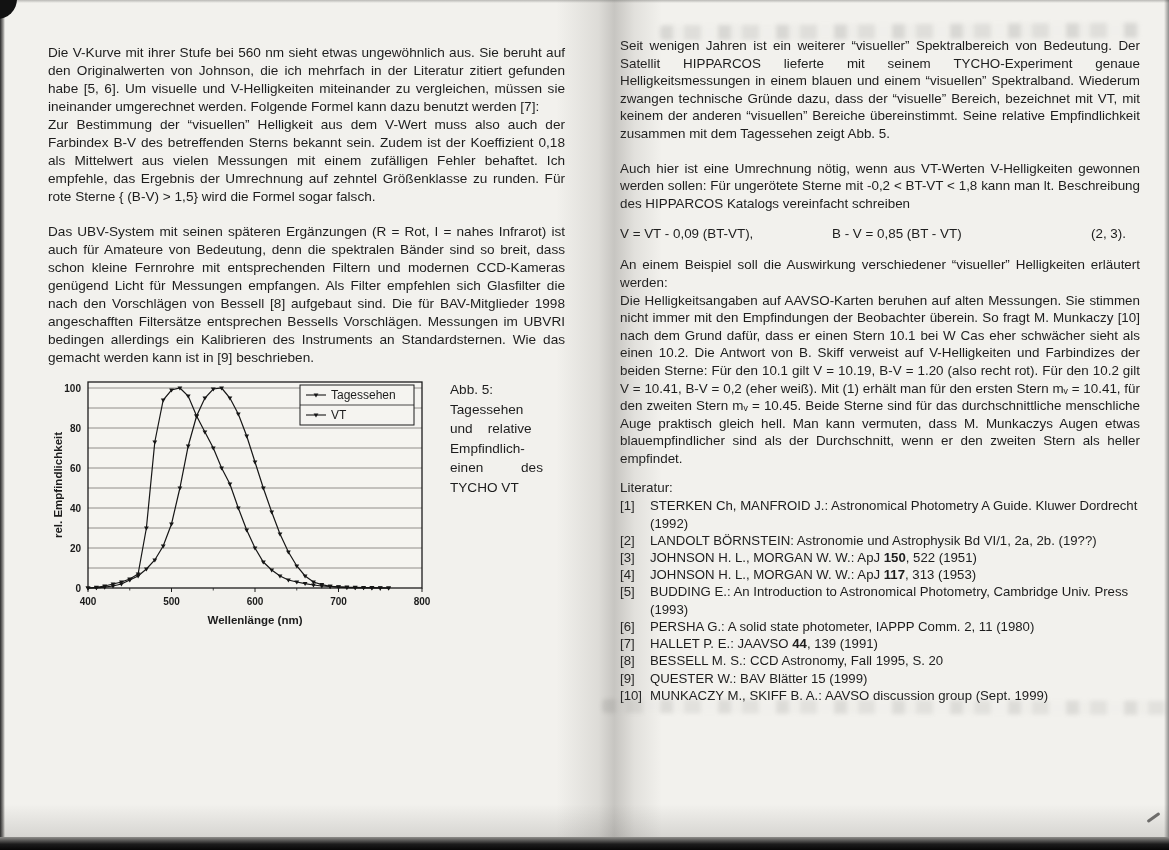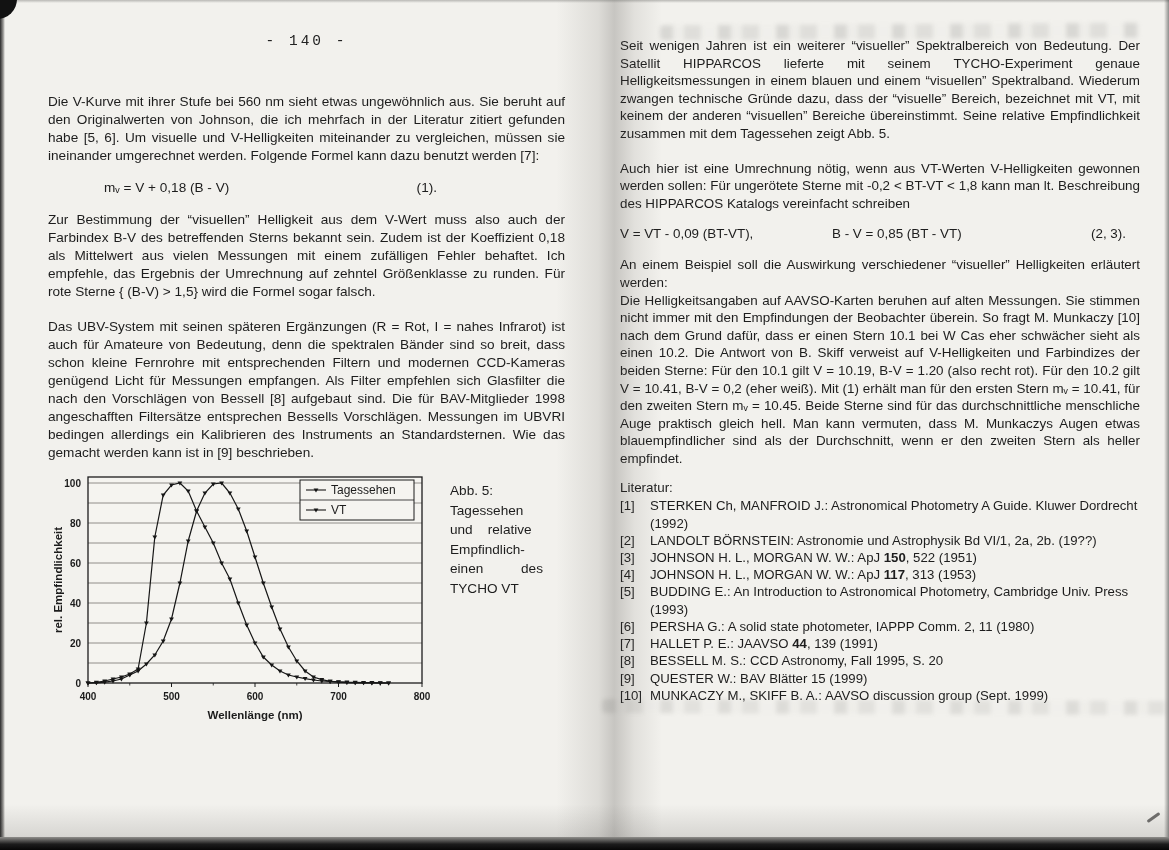--- a/index.html
+++ b/index.html
@@ -22,21 +22,21 @@
   .formula-row .fnum{margin-left:auto;margin-right:128px;}
   .formula-row-r{display:flex;font-size:13.4px;margin:14px 0 15px 0;}
   .formula-row-r .f1{width:212px;}
   .formula-row-r .f2{flex:1;}
   .formula-row-r .f3{padding-right:14px;}
   .figure{position:relative;margin-top:9px;margin-left:2px;width:517px;height:268px;}
   .figure svg{display:block;}
   .tick{font:bold 10px "Liberation Sans",sans-serif;fill:#1c1c1c;}
   .axis-label{font:bold 11.5px "Liberation Sans",sans-serif;fill:#1c1c1c;}
   .legend-text{font:12px "Liberation Sans",sans-serif;fill:#1c1c1c;}
-  .caption{position:absolute;left:400px;top:10px;width:112px;font-size:13.6px;line-height:19.5px;}
+  .caption{position:absolute;left:400px;top:4px;width:112px;font-size:13.6px;line-height:19.5px;}
   .cap-line{white-space:pre;}
   .lit-head{font-size:13.4px;margin-top:13px;}
   .lit-list{margin-top:2px;}
   .lit{display:flex;font-size:13.2px;line-height:17.2px;}
   .lit-label{width:30px;flex:none;}
   .lit-text{flex:1;}
   .lit-text b{font-weight:bold;}
   
   .gutter{position:absolute;left:556px;top:0;width:106px;height:100%;pointer-events:none;
     background:linear-gradient(to right,rgba(80,76,70,0) 0%,rgba(80,76,70,.13) 40%,
@@ -62,26 +62,21 @@
   .mark-slash{position:absolute;left:1146px;top:816px;width:15px;height:3px;background:#6d6c6a;
     transform:rotate(-35deg);border-radius:2px;}
 </style>
 </head>
 <body>
 
 <div class="scan">
 
   <div class="page page-left">
     <div class="content-l">
-      <div class="pageno">- 140 -</div>
       <p class="para mt1">Die V-Kurve mit ihrer Stufe bei 560 nm sieht etwas ungewöhnlich aus. Sie beruht auf den Originalwerten von Johnson, die ich mehrfach in der Literatur zitiert gefunden habe [5, 6]. Um visuelle und V-Helligkeiten miteinander zu vergleichen, müssen sie ineinander umgerechnet werden. Folgende Formel kann dazu benutzt werden [7]:</p>
-      <div class="formula-row">
-        <span class="fbody">mᵥ = V + 0,18 (B - V)</span>
-        <span class="fnum">(1).</span>
-      </div>
       <p class="para">Zur Bestimmung der “visuellen” Helligkeit aus dem V-Wert muss also auch der Farbindex B-V des betreffenden Sterns bekannt sein. Zudem ist der Koeffizient 0,18 als Mittelwert aus vielen Messungen mit einem zufälligen Fehler behaftet. Ich empfehle, das Ergebnis der Umrechnung auf zehntel Größenklasse zu runden. Für rote Sterne { (B-V) &gt; 1,5} wird die Formel sogar falsch.</p>
       <p class="para mt2">Das UBV-System mit seinen späteren Ergänzungen (R = Rot, I = nahes Infrarot) ist auch für Amateure von Bedeutung, denn die spektralen Bänder sind so breit, dass schon kleine Fernrohre mit entsprechenden Filtern und modernen CCD-Kameras genügend Licht für Messungen empfangen. Als Filter empfehlen sich Glasfilter die nach den Vorschlägen von Bessell [8] aufgebaut sind. Die für BAV-Mitglieder 1998 angeschafften Filtersätze entsprechen Bessells Vorschlägen. Messungen im UBVRI bedingen allerdings ein Kalibrieren des Instruments an Standardsternen. Wie das gemacht werden kann ist in [9] beschrieben.</p>
 
       <div class="figure">
         <svg width="380" height="260" viewBox="0 0 380 260">
             <rect x="38" y="6" width="334" height="206" fill="#f5f4f0"></rect>
             <line x1="38" y1="192" x2="372" y2="192" stroke="#76746f" stroke-width="0.8"></line>
             <line x1="38" y1="172" x2="372" y2="172" stroke="#76746f" stroke-width="0.8"></line>
             <line x1="38" y1="152" x2="372" y2="152" stroke="#76746f" stroke-width="0.8"></line>
             <line x1="38" y1="132" x2="372" y2="132" stroke="#76746f" stroke-width="0.8"></line>

